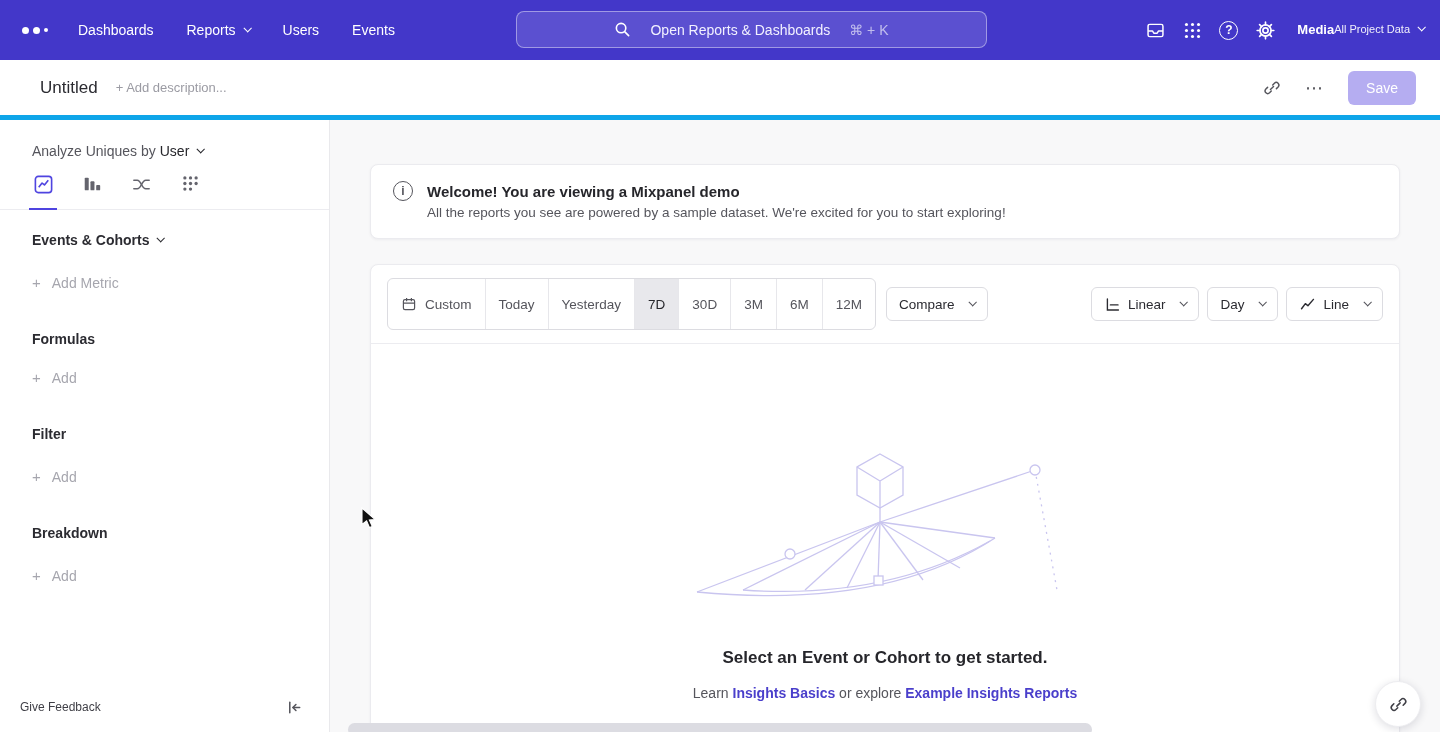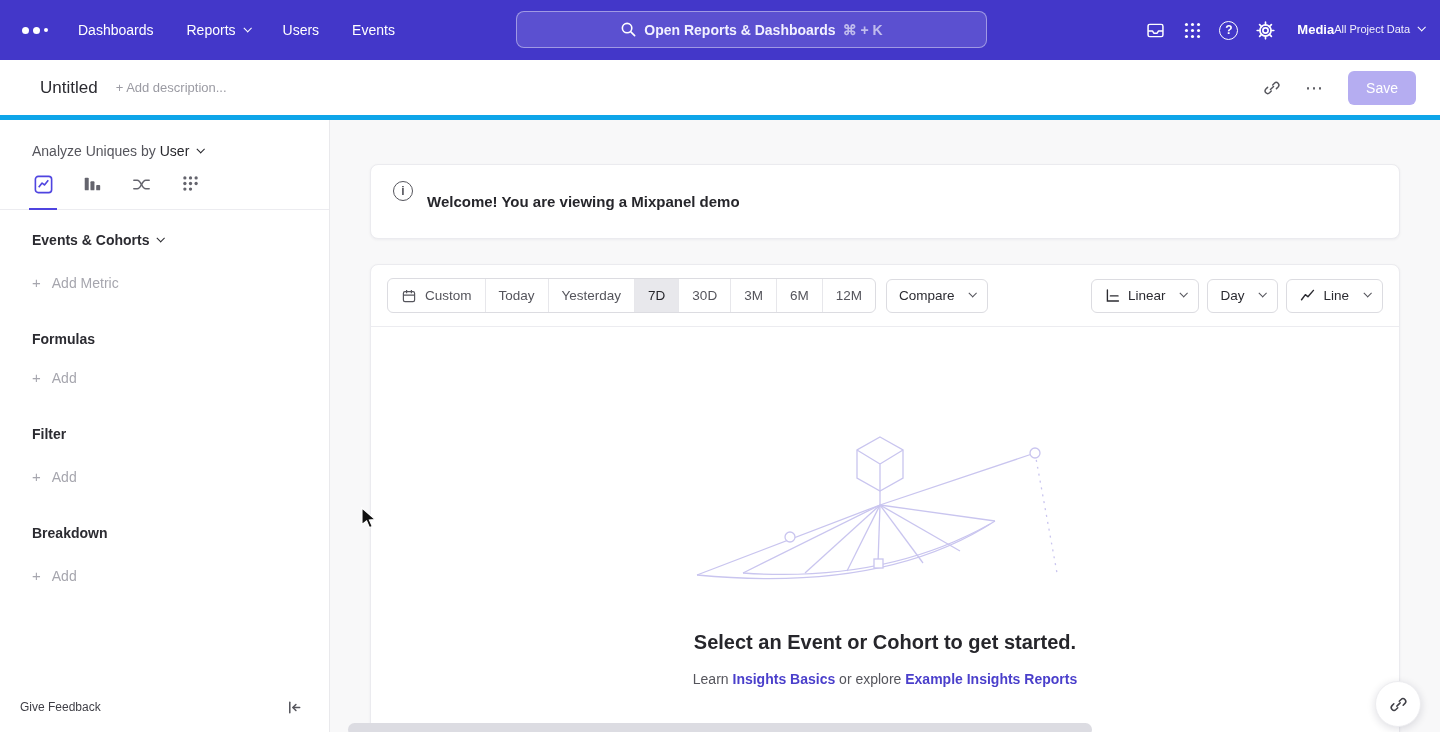--- a/index.html
+++ b/index.html
@@ -7,21 +7,21 @@
   .app { position:relative; width:1440px; height:732px; overflow:hidden; background:#f8f8f9; }
 
   
   .topnav { position:absolute; top:0; left:0; right:0; height:60px; background:#4337c9; display:flex; align-items:center; color:#fff; z-index:30; }
   .logo { margin:0 30px 0 22px; display:flex; align-items:center; gap:4px; cursor:pointer; }
   .logo i { display:block; border-radius:50%; background:#fff; }
   .logo .d1,.logo .d2 { width:7px; height:7px; }
   .logo .d3 { width:4px; height:4px; }
   .nav-item { font-size:14px; margin-right:33px; display:flex; align-items:center; cursor:pointer; white-space:nowrap; }
   .chev { display:inline-block; width:6px; height:6px; border-right:1.5px solid currentColor; border-bottom:1.5px solid currentColor; transform:rotate(45deg) translateY(-1px); margin-left:8px; margin-top:-3px; }
-  .search-box { position:absolute; left:516px; top:11px; width:471px; height:37px; background:rgba(255,255,255,0.13); border:1px solid rgba(255,255,255,0.42); border-radius:8px; display:flex; align-items:center; justify-content:center; gap:7px; font-size:14px; cursor:pointer;font-weight:bold; }
+  .search-box { position:absolute; left:516px; top:11px; width:471px; height:37px; background:rgba(255,255,255,0.13); border:1px solid rgba(255,255,255,0.42); border-radius:8px; display:flex; align-items:center; justify-content:center; gap:19px; font-size:14px; cursor:pointer; }
   .search-box .ph { color:#f2f1ff; }
   .search-box .sc { color:rgba(255,255,255,0.62); }
   .topnav-right { position:absolute; right:16px; top:0; height:60px; display:flex; align-items:center; gap:17px; }
   .icon-btn { display:flex; align-items:center; justify-content:center; color:#fff; cursor:pointer; }
   .help-badge { width:19px; height:19px; border:1.7px solid #fff; border-radius:50%; display:flex; align-items:center; justify-content:center; font-size:12px; font-weight:bold; }
   .project { display:flex; align-items:center; margin-left:4px; cursor:pointer; }
   .project-text { display:flex; flex-direction:row; line-height:1.3; }
   .project-name { font-size:13px; font-weight:bold; }
   .project-scope { font-size:11px; opacity:.92; }
 
@@ -54,31 +54,31 @@
   .main { position:absolute; top:120px; left:330px; right:0; bottom:0; background:#f8f8f9; overflow:hidden; }
   .banner { position:absolute; left:40px; right:40px; top:44px; height:75px; background:#fff; border:1px solid #ebebef; border-radius:8px; box-shadow:0 1px 3px rgba(25,25,60,0.05); display:flex; align-items:center; padding:0 22px; }
   .info-icon { width:20px; height:20px; border:1.7px solid #55555c; border-radius:50%; display:flex; align-items:center; justify-content:center; font-size:12px; font-weight:bold; color:#55555c; align-self:flex-start; margin-top:16px; flex:0 0 auto; }
   .banner-text { margin-left:14px; }
   .banner-title { font-size:15px; font-weight:bold; color:#26262b; }
   .banner-sub { font-size:13.5px; color:#55555c; margin-top:5px; }
   .view-datasets-btn { margin-left:auto; display:flex; align-items:center; gap:9px; border:1px solid #d8d8de; background:#fff; border-radius:6px; padding:8px 15px; font-size:13.5px; color:#2b2b31; cursor:pointer; white-space:nowrap; }
 
   .report-card { position:absolute; left:40px; right:40px; top:144px; height:640px; background:#fff; border:1px solid #ebebef; border-radius:8px 8px 0 0; box-shadow:0 1px 3px rgba(25,25,60,0.05); }
   .toolbar { display:flex; align-items:center; padding:13px 16px; }
-  .range-group { display:flex; align-items:stretch; border:1px solid #dcdce1; border-radius:6px; overflow:hidden; height:35px; background:#fff; }
+  .range-group { display:flex; align-items:stretch; border:1px solid #dcdce1; border-radius:6px; overflow:hidden; height:52px; background:#fff; }
   .range-item { display:flex; align-items:center; gap:8px; padding:0 13px; font-size:13.5px; color:#55555c; border-right:1px solid #e7e7eb; cursor:pointer; white-space:nowrap; }
   .range-item:last-child { border-right:none; }
   .range-item.selected { background:#e8e8ec; color:#26262b; }
   .tb-btn { height:34px; border:1px solid #dcdce1; border-radius:6px; background:#fff; display:flex; align-items:center; gap:7px; padding:0 12px; font-size:13.5px; color:#2b2b31; cursor:pointer; white-space:nowrap; }
   .compare-btn { margin-left:10px; }
   .toolbar-right { margin-left:auto; display:flex; gap:8px; }
   .card-divider { height:1px; background:#ececf0; }
 
   .empty-state { text-align:center; padding-top:98px; }
-  .empty-title { margin-top:46px; font-size:20px; font-weight:bold; color:#26262b; }
+  .empty-title { margin-top:46px; font-size:17px; font-weight:bold; color:#26262b; }
   .empty-sub { margin-top:17px; font-size:14px; color:#55555c; }
   .empty-link { color:#4a3fcb; font-weight:bold; cursor:pointer; }
 
   .hscroll { position:absolute; left:18px; bottom:-4px; width:744px; height:13px; border-radius:7px; background:#dcdce2; cursor:pointer; }
   .fab { position:absolute; right:19px; bottom:5px; width:46px; height:46px; border-radius:50%; background:#fff; border:1px solid #ededf0; box-shadow:0 2px 8px rgba(20,20,50,0.14); display:flex; align-items:center; justify-content:center; color:#3f3f46; cursor:pointer; }
 
   .cursor { position:absolute; left:361px; top:507px; z-index:99; pointer-events:none; }
   svg { display:block; }
 </style>
 </head>
@@ -261,20 +261,21 @@
       </span>
     </div>
   </aside>
 
   <main class="main">
 
     <div class="banner">
       <span class="info-icon">i</span>
       <div class="banner-text">
         <div class="banner-title">Welcome! You are viewing a Mixpanel demo</div>
+        <div class="banner-sub">All the reports you see are powered by a sample dataset. We're excited for you to start exploring!</div>
       </div>
     </div>
 
     <div class="report-card">
       <div class="toolbar">
         <div class="range-group">
           <span class="range-item">
             <svg width="16" height="16" viewBox="0 0 20 20" fill="none" stroke="#55555c" stroke-width="1.5">
                 <rect x="3" y="4.5" width="14" height="12.5" rx="2"></rect>
                 <path d="M3 8.8 h14 M7 2.5 v4 M13 2.5 v4"></path>

